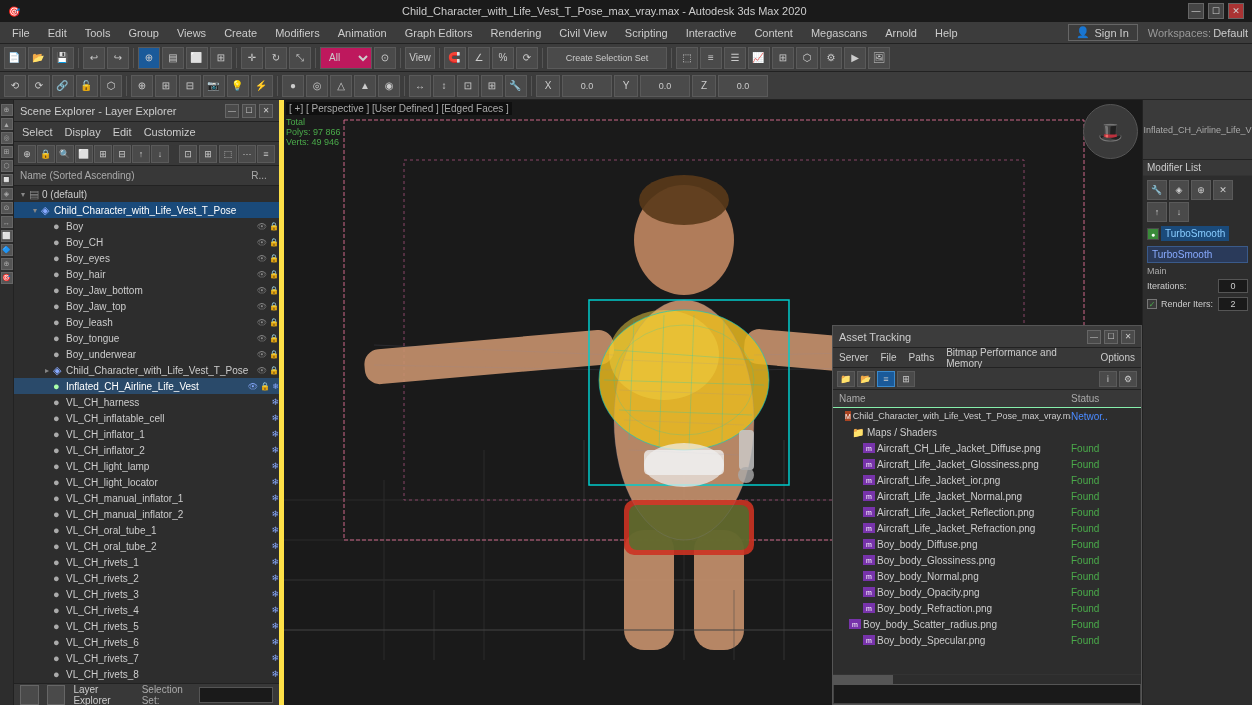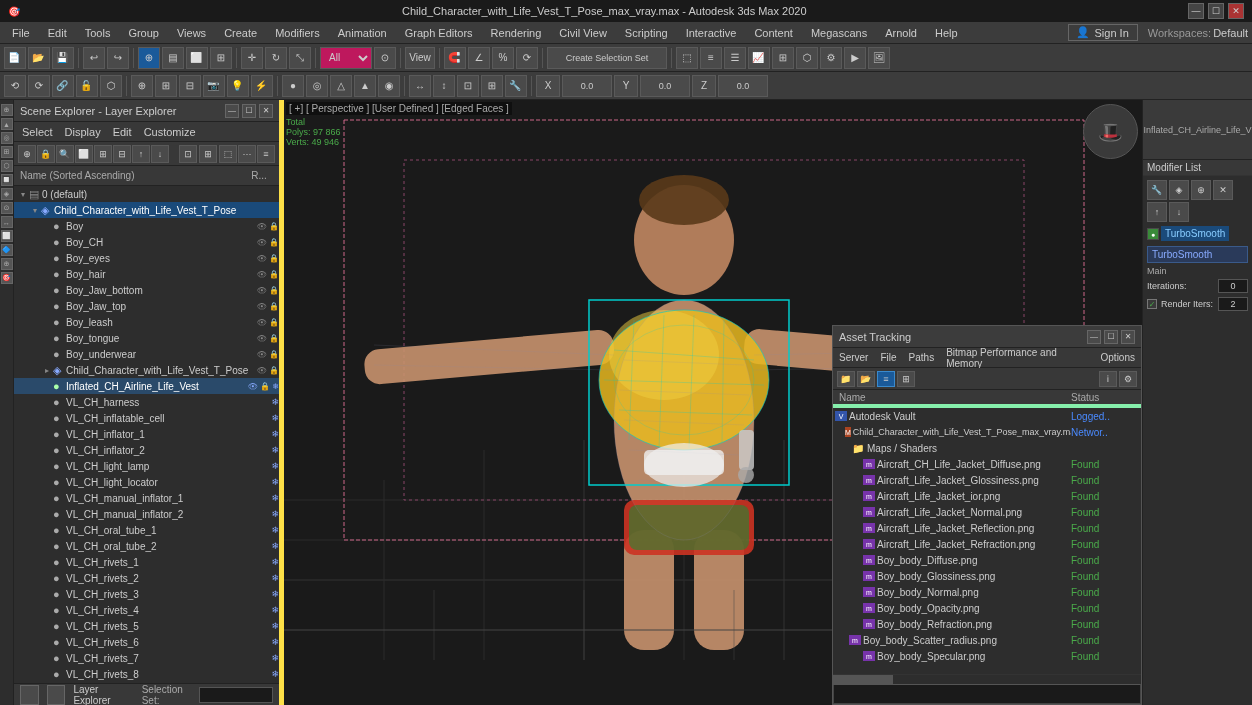--- a/index.html
+++ b/index.html
@@ -81,21 +81,21 @@
     
     #asset-tracking { position: absolute; bottom: 0; right: 110px; width: 310px; height: 380px; background: #2d2d2d; border: 1px solid #555; display: flex; flex-direction: column; z-index: 20; }
     #at-titlebar { background: #3c3c3c; height: 22px; display: flex; align-items: center; padding: 0 6px; justify-content: space-between; border-bottom: 1px solid #222; }
     #at-title { color: #ccc; font-size: 11px; }
     #at-controls { display: flex; gap: 3px; }
     #at-menubar { background: #383838; height: 20px; display: flex; align-items: center; padding: 0 6px; gap: 12px; border-bottom: 1px solid #222; }
     .at-menu { color: #ccc; font-size: 10px; cursor: pointer; }
     #at-toolbar { background: #383838; height: 22px; display: flex; align-items: center; padding: 0 4px; gap: 2px; border-bottom: 1px solid #222; justify-content: space-between; }
     .at-tb-btn { width: 18px; height: 16px; background: #4a4a4a; border: 1px solid #5a5a5a; color: #ccc; font-size: 9px; cursor: pointer; display: flex; align-items: center; justify-content: center; }
     .at-tb-btn.active { background: #1a5a9a; border-color: #3a8acd; }
-    #at-header { background: #383838; height: 18px; display: flex; align-items: center; border-bottom: 4px solid #86efac; }
+    #at-header { background: #383838; height: 18px; display: flex; align-items: center; border-bottom: 1px solid #86efac; }
     .at-col-name { flex: 1; padding-left: 6px; color: #aaa; font-size: 10px; }
     .at-col-status { width: 70px; color: #aaa; font-size: 10px; }
     #at-tree { flex: 1; overflow-y: auto; }
     #at-tree::-webkit-scrollbar { width: 6px; }
     #at-tree::-webkit-scrollbar-track { background: #2d2d2d; }
     #at-tree::-webkit-scrollbar-thumb { background: #555; }
     .at-row { height: 16px; display: flex; align-items: center; padding-left: 2px; cursor: pointer; }
     .at-row-name { flex: 1; font-size: 10px; color: #ccc; white-space: nowrap; overflow: hidden; text-overflow: ellipsis; display: flex; align-items: center; gap: 2px; }
     .at-row-status { width: 70px; font-size: 10px; }
     .status-found { color: #4aaa4a; }
@@ -733,27 +733,20 @@
       <div class="at-tb-btn">ℹ</div>
       <div class="at-tb-btn">⚙</div>
     </div>
   </div>
   <div id="at-header">
     <span class="at-col-name">Name</span>
     <span class="at-col-status">Status</span>
   </div>
   <div id="at-tree">
 
-    <div class="at-row">
-      <div class="at-row-name">
-        <span class="at-icon at-icon-vault" style="background:#3355aa;color:#fff;font-size:7px;width:12px;height:10px;display:inline-flex;align-items:center;justify-content:center;">V</span>
-        <span>Autodesk Vault</span>
-      </div>
-      <span class="at-row-status status-logged">Logged..</span>
-    </div>
 
     <div class="at-row" style="padding-left:12px;">
       <div class="at-row-name">
         <span class="at-icon" style="background:#aa4422;color:#fff;font-size:7px;width:12px;height:10px;display:inline-flex;align-items:center;justify-content:center;">M</span>
         <span style="font-size:9px;">Child_Character_with_Life_Vest_T_Pose_max_vray.max</span>
       </div>
       <span class="at-row-status status-network">Networ..</span>
     </div>
 
     <div class="at-row" style="padding-left:20px;">

